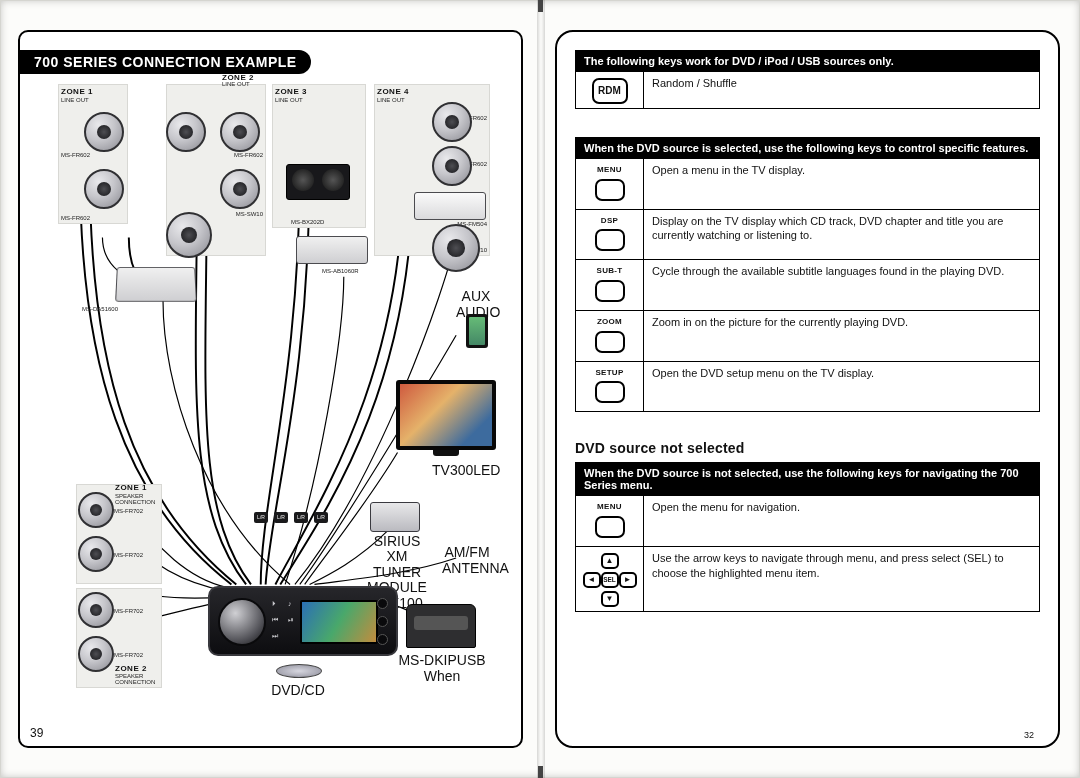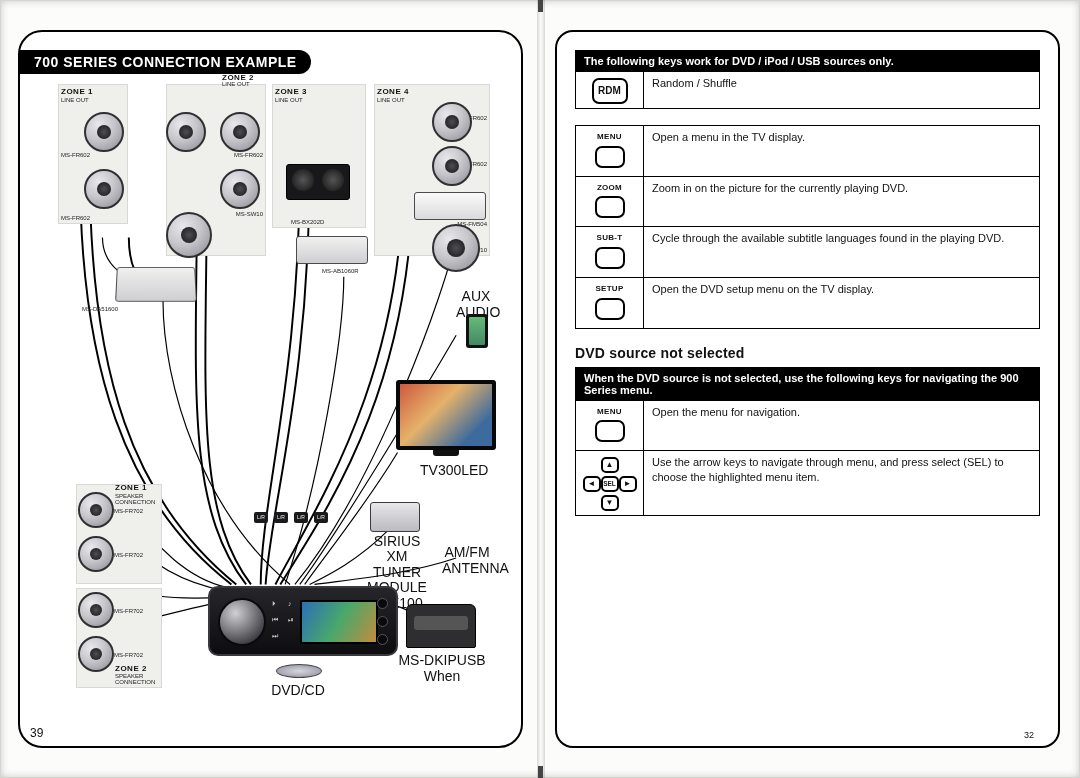--- a/index.html
+++ b/index.html
@@ -31,21 +31,21 @@
   .spine-bottom { bottom: -2px; height: 14px; }
 
   
   .left-page {
     position: absolute;
     left: 18px;
     top: 30px;
     width: 505px;
     height: 718px;
     border: 2px solid #000;
-    border-radius: 24px;
+    border-radius: 10px;
     background: #fff;
     padding: 18px 16px 14px 16px;
   }
   .title-bar {
     background: #000;
     color: #fff;
     font-weight: 900;
     font-size: 14px;
     letter-spacing: 0.5px;
     padding: 4px 14px;
@@ -220,21 +220,21 @@
   .page-num-right {
     position: absolute;
     right: 24px;
     bottom: 6px;
     font-size: 9px;
     color: #111;
   }
   table.keytable {
     width: 100%;
     border-collapse: collapse;
-    margin-bottom: 16px;
+    margin-bottom: 28px;
   }
   table.keytable th {
     background: #000;
     color: #fff;
     text-align: left;
     font-weight: 700;
     font-size: 11px;
     padding: 4px 8px;
     border: 1px solid #000;
   }
@@ -387,21 +387,21 @@
       <div class="speaker" style="left:396px; top:140px; width:48px; height:48px;"></div>
 
       <div class="caption" style="left:420px; top:204px; width:40px;">AUX
 AUDIO</div>
       <div class="phone" style="left:430px; top:230px; width:22px; height:34px;"></div>
 
       <div class="tv-frame" style="left:360px; top:296px; width:100px; height:70px;">
         <div class="tv-screen"></div>
         <div class="tv-stand"></div>
       </div>
-      <div class="caption" style="left:384px; top:378px; width:52px;">TV300LED</div>
+      <div class="caption" style="left:396px; top:378px; width:52px;">TV300LED</div>
 
       <div class="silver-module" style="left:334px; top:418px; width:50px; height:30px;"></div>
       <div class="caption" style="left:326px; top:450px; width:70px; line-height:1.1;text-align:center;">SIRIUS XM
 TUNER MODULE
 SVX100</div>
 
       <div class="caption" style="left:406px; top:460px; width:50px;">AM/FM
 ANTENNA</div>
 
       <div class="rca-row" style="left:218px; top:428px;">
@@ -465,57 +465,67 @@
       <tr>
         <td class="keycol"><div class="keycap">RDM</div></td>
         <td>Random / Shuffle</td>
       </tr>
     </tbody>
       </table>
 
 
     <table class="keytable">
       <tbody>
+          <tr>
+            <th colspan="2">When the DVD source is selected, use the following keys to control specific features.</th>
+          </tr>
       <tr>
         <td class="keycol">
           <div class="keycap-label">MENU</div>
           <div class="keycap sm"></div>
         </td>
         <td>Open a menu in the TV display.</td>
       </tr>
       <tr>
         <td class="keycol">
+          <div class="keycap-label">DSP</div>
+          <div class="keycap sm"></div>
+        </td>
+        <td>Display on the TV display which CD track, DVD chapter and title you are currently watching or listening to.</td>
+      </tr>
+      <tr>
+        <td class="keycol">
+          <div class="keycap-label">SUB-T</div>
+          <div class="keycap sm"></div>
+        </td>
+        <td>Cycle through the available subtitle languages found in the playing DVD.</td>
+      </tr>
+      <tr>
+        <td class="keycol">
           <div class="keycap-label">ZOOM</div>
           <div class="keycap sm"></div>
         </td>
         <td>Zoom in on the picture for the currently playing DVD.</td>
-      </tr>
-      <tr>
-        <td class="keycol">
-          <div class="keycap-label">SUB-T</div>
-          <div class="keycap sm"></div>
-        </td>
-        <td>Cycle through the available subtitle languages found in the playing DVD.</td>
       </tr>
       <tr>
         <td class="keycol">
           <div class="keycap-label">SETUP</div>
           <div class="keycap sm"></div>
         </td>
         <td>Open the DVD setup menu on the TV display.</td>
       </tr>
     </tbody>
       </table>
 
     <h3 class="sec">DVD source not selected</h3>
 
     <table class="keytable">
       <tbody>
           <tr>
-            <th colspan="2">When the DVD source is not selected, use the following keys for navigating the 900 Series menu.</th>
+            <th colspan="2">When the DVD source is not selected, use the following keys for navigating the 700 Series menu.</th>
           </tr>
       <tr>
         <td class="keycol">
           <div class="keycap-label">MENU</div>
           <div class="keycap sm"></div>
         </td>
         <td>Open the menu for navigation.</td>
       </tr>
       <tr>
         <td class="keycol">

